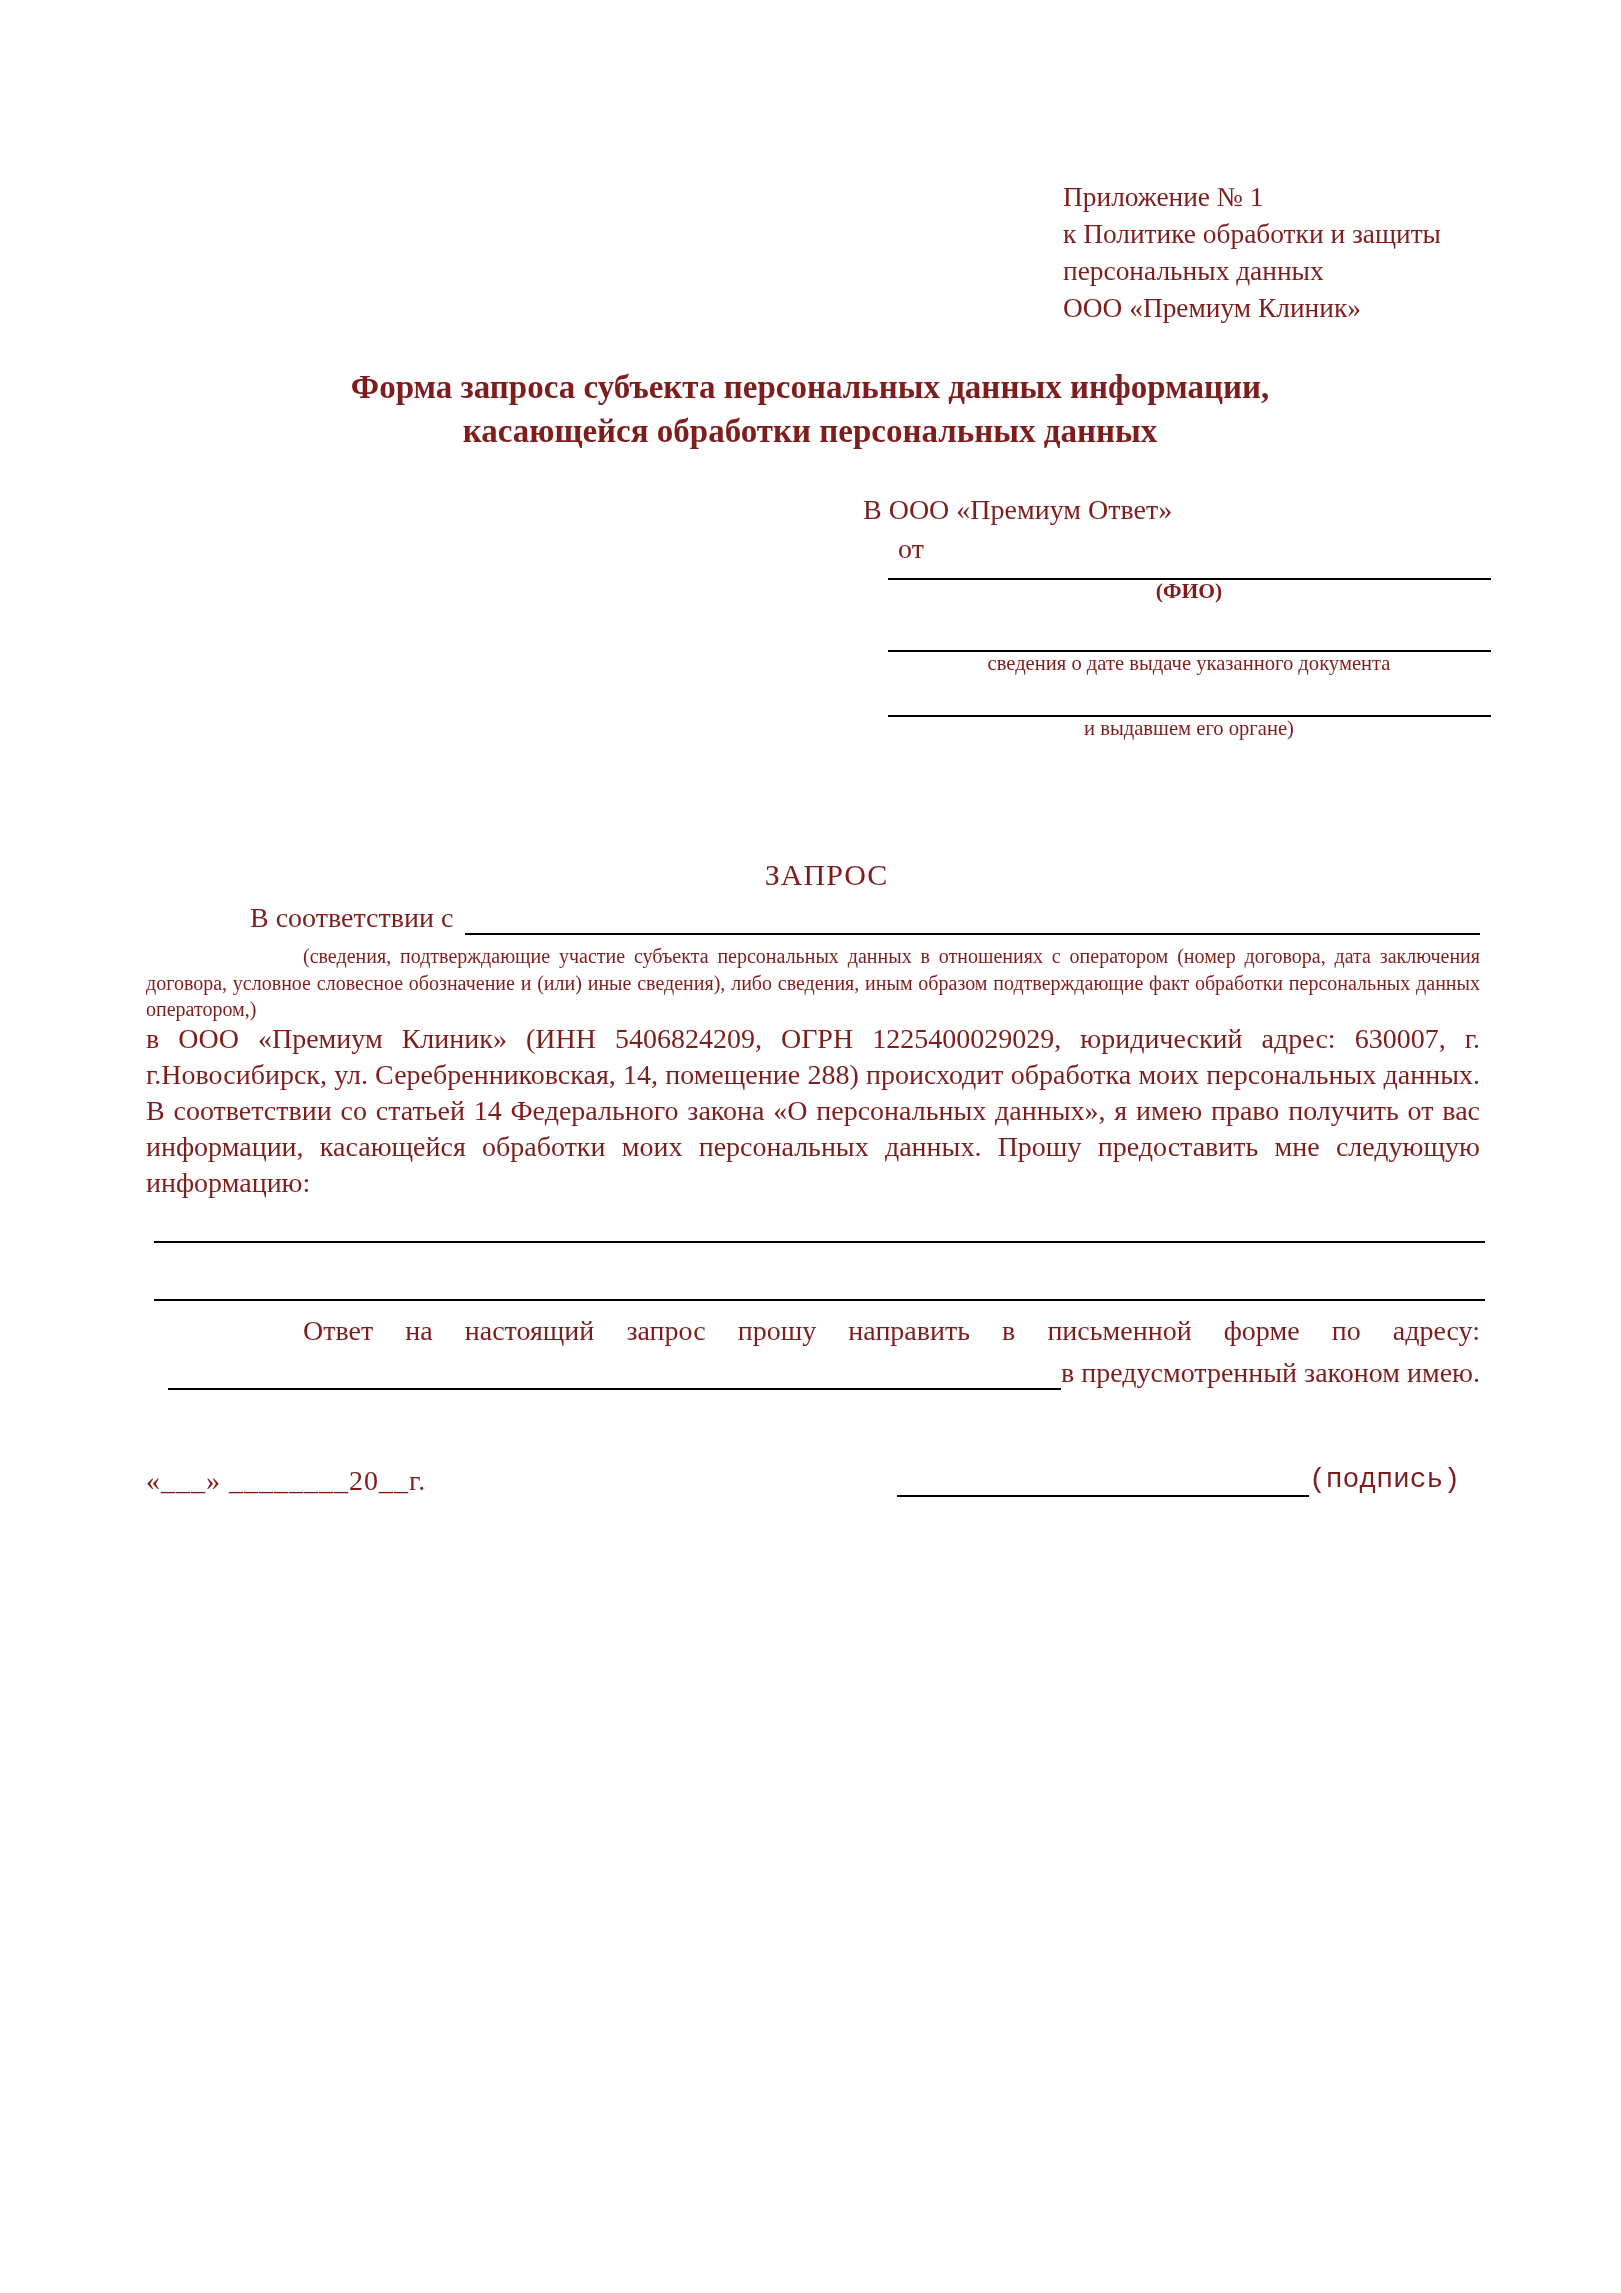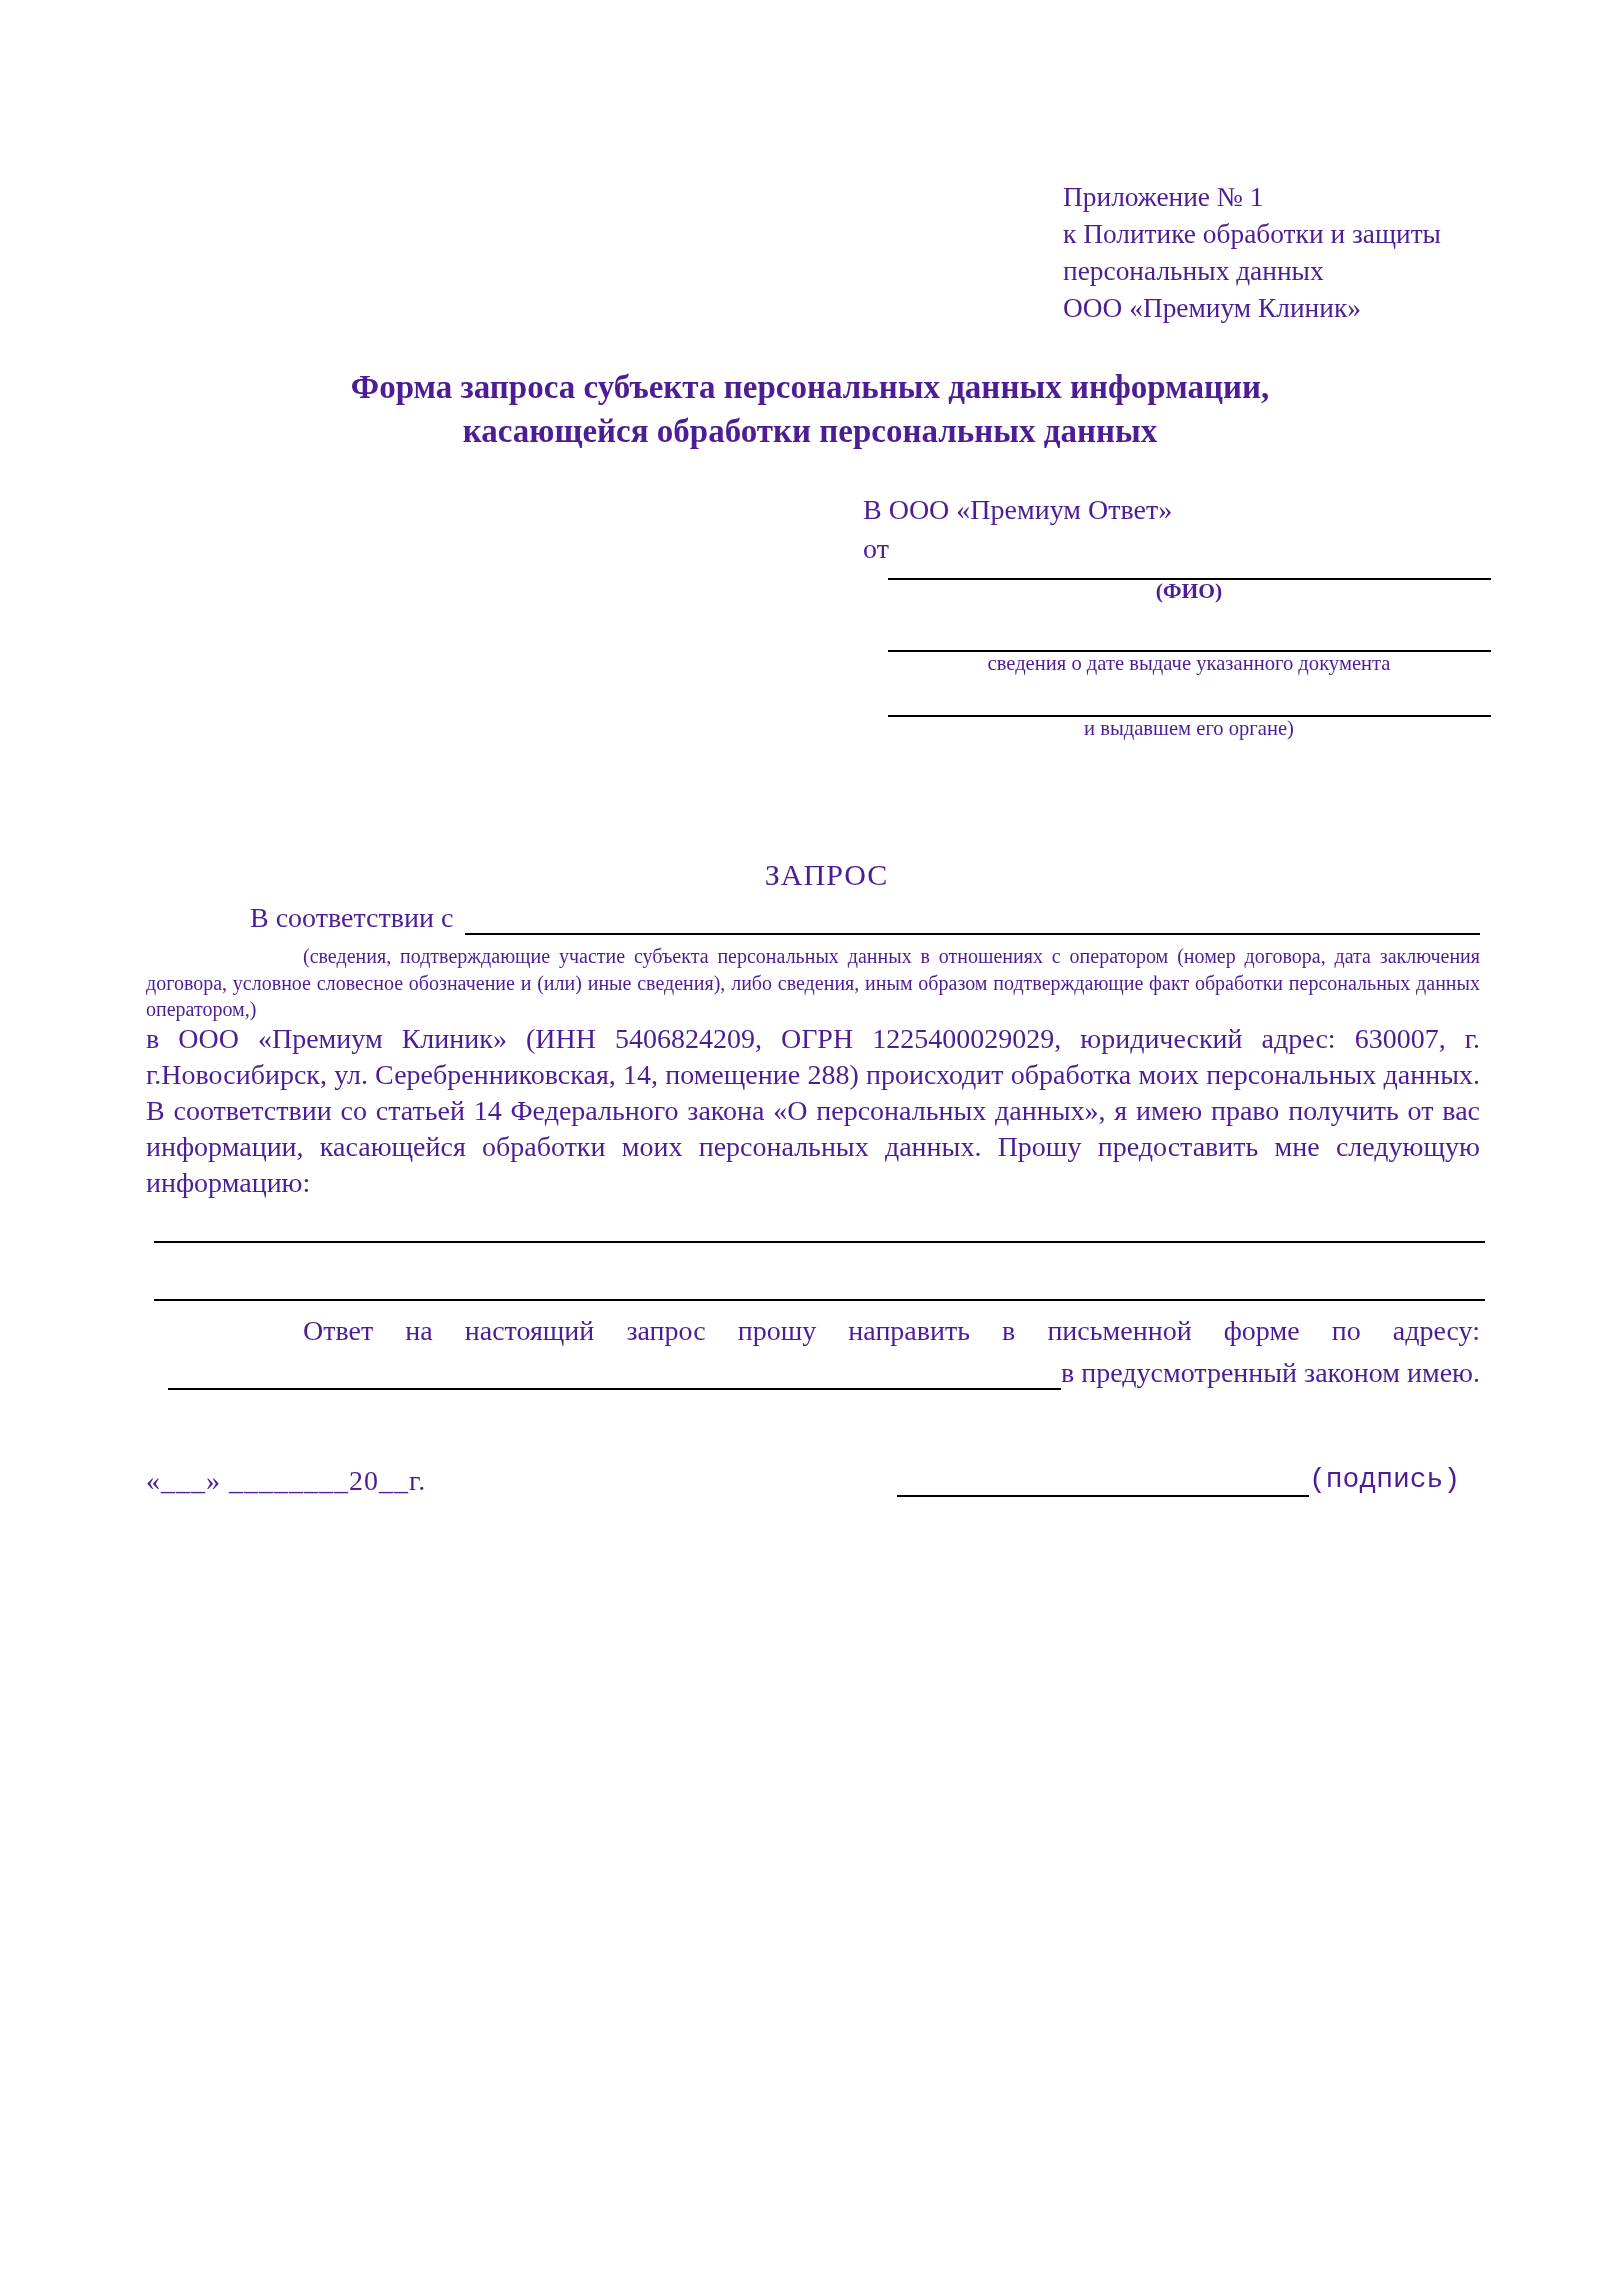--- a/index.html
+++ b/index.html
@@ -5,21 +5,21 @@
   html, body {
     margin: 0;
     padding: 0;
     background: #e8e8e8;
   }
   .page {
     position: relative;
     width: 1621px;
     height: 2294px;
     background: #ffffff;
-    color: #4c1d95;
+    color: #7f1d1d;
     font-family: "Liberation Serif", "DejaVu Serif", serif;
     overflow: hidden;
   }
   .abs { position: absolute; }
 
   .ref-block {
     left: 1063px;
     top: 179px;
     font-size: 27.4px;
     line-height: 37px;
@@ -37,21 +37,21 @@
     white-space: pre-line;
   }
 
   .recipient {
     left: 863px;
     top: 490px;
     width: 629px;
     font-size: 28px;
   }
   .recipient .to-line   { line-height: 39px; }
-  .recipient .from-line { line-height: 39px; }
+  .recipient .from-line { line-height: 39px; margin-left: 35px; }
   .field .rule {
     margin-left: 24.5px;
     width: 603px;
     height: 0;
     border-bottom: 2px solid #000;
   }
   .field .caption {
     margin-left: 24.5px;
     width: 603px;
     text-align: center;

